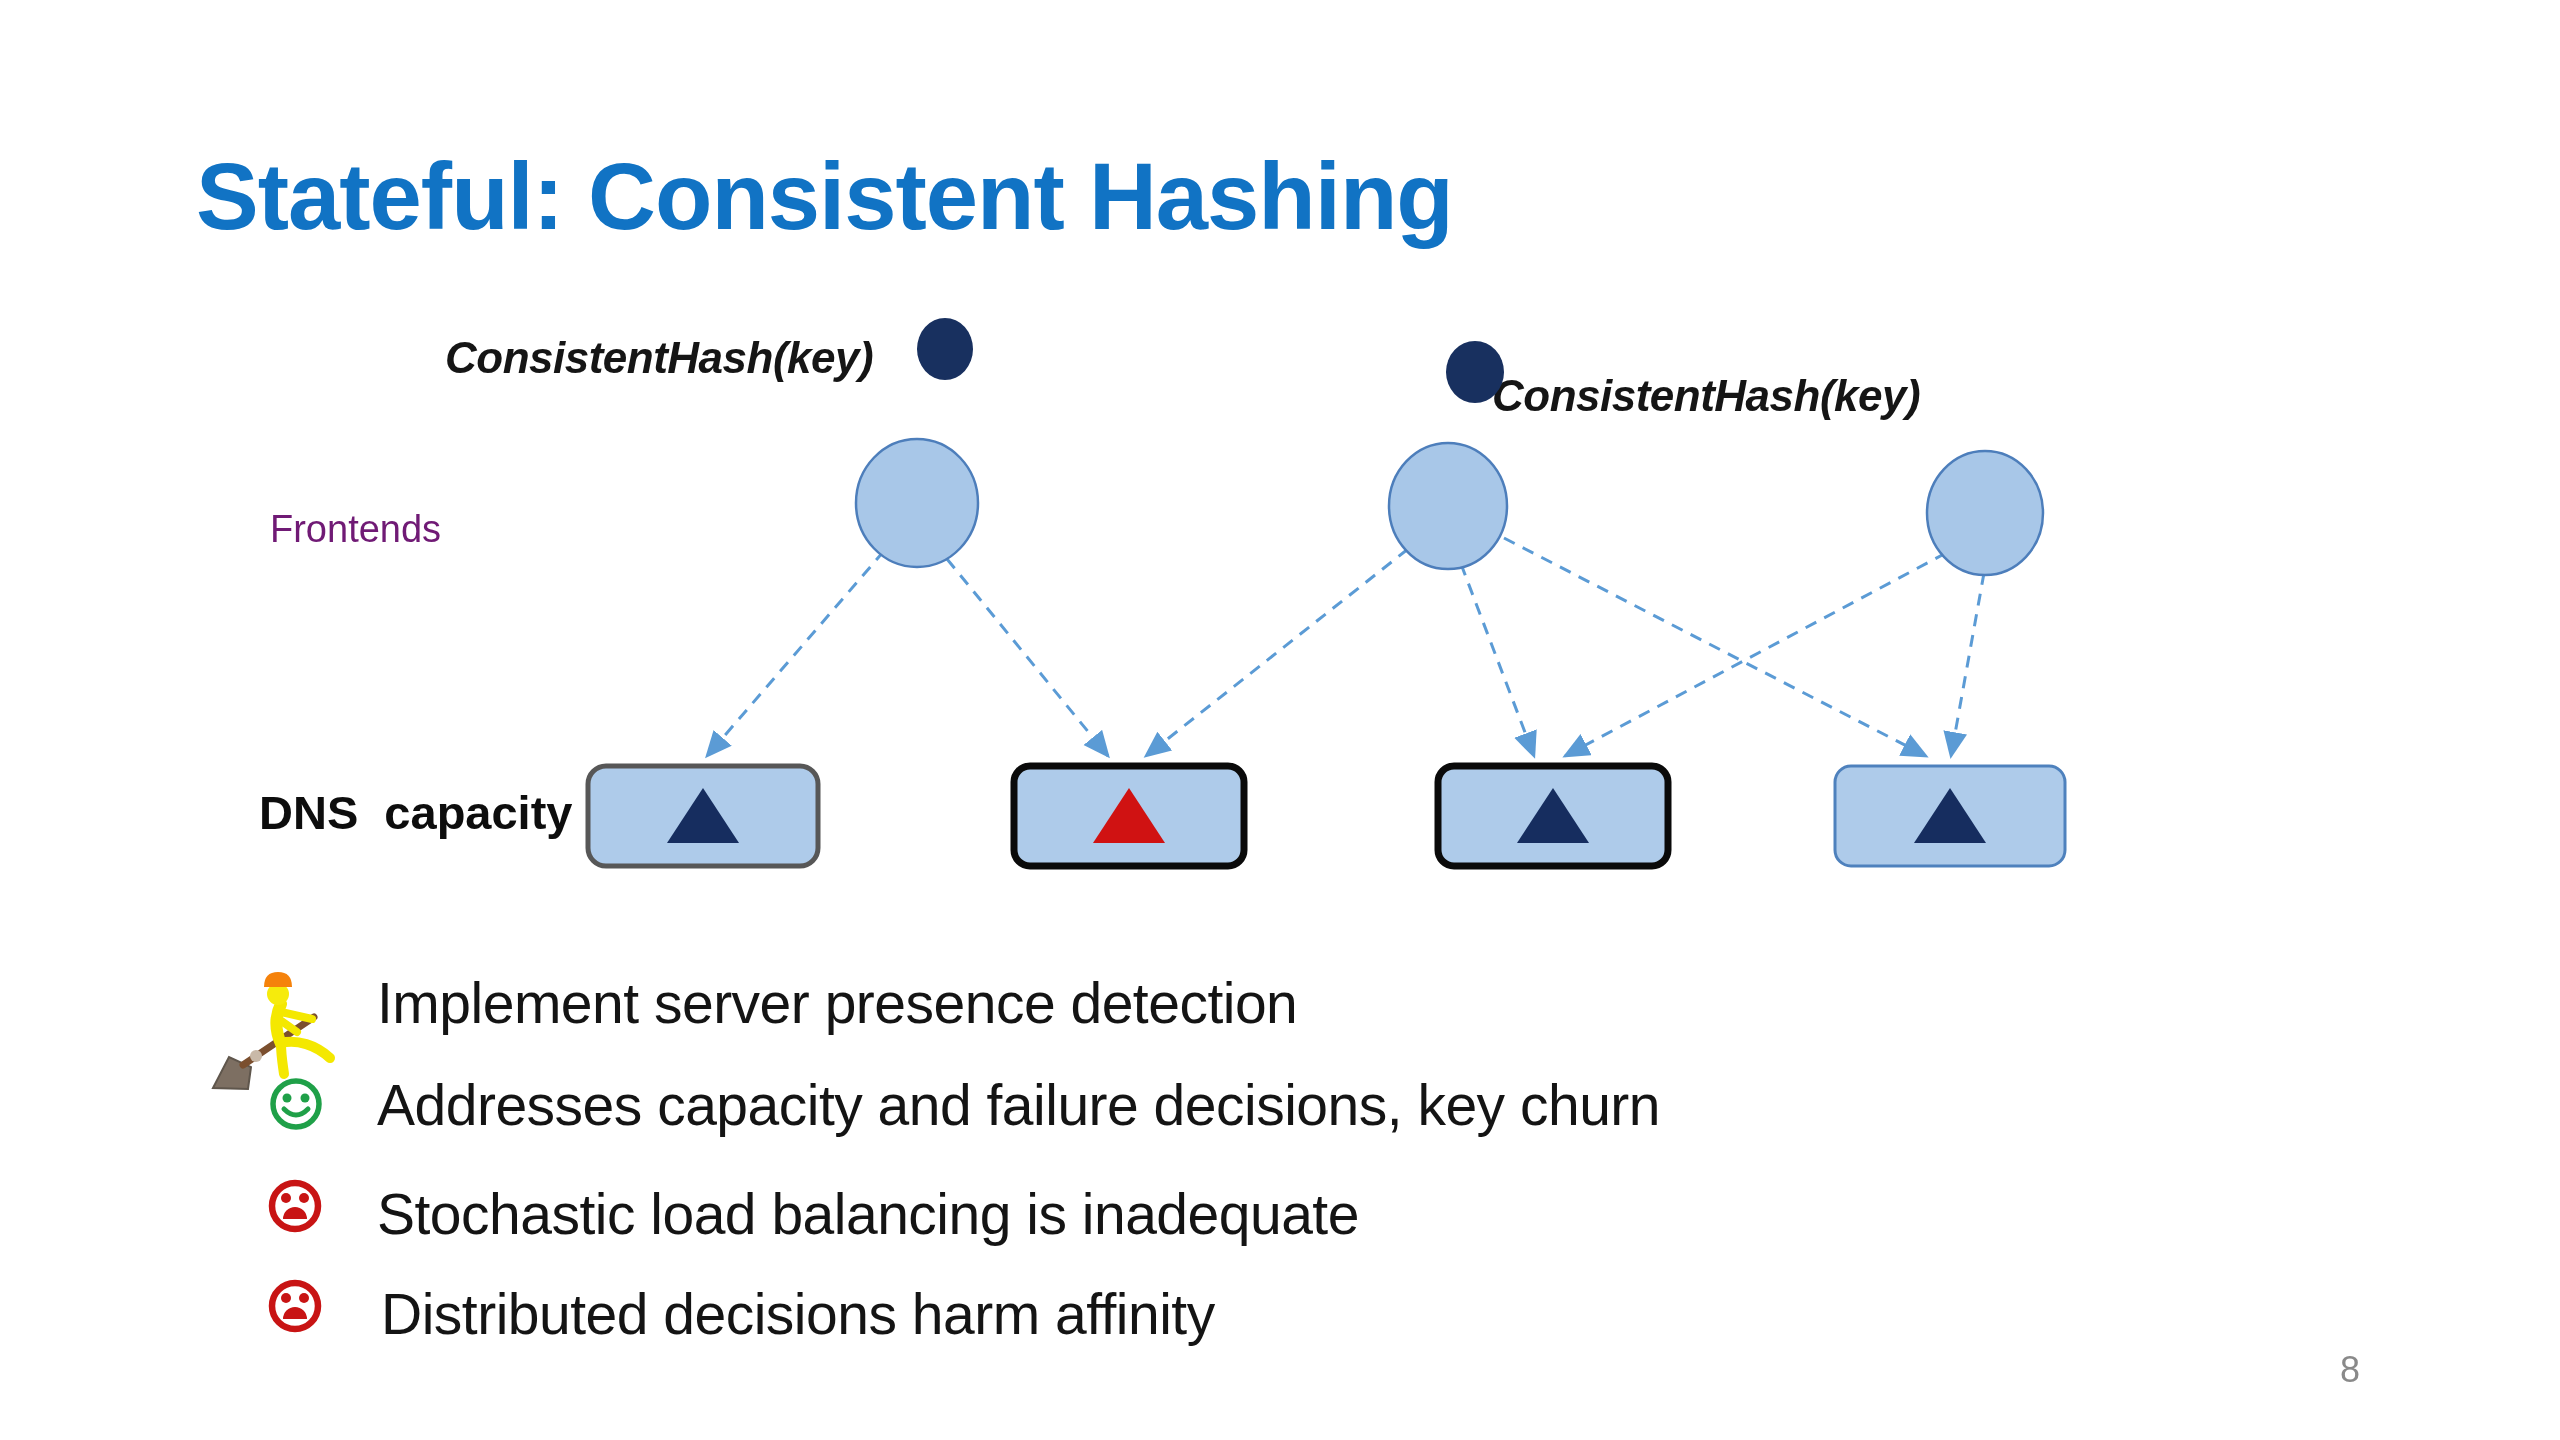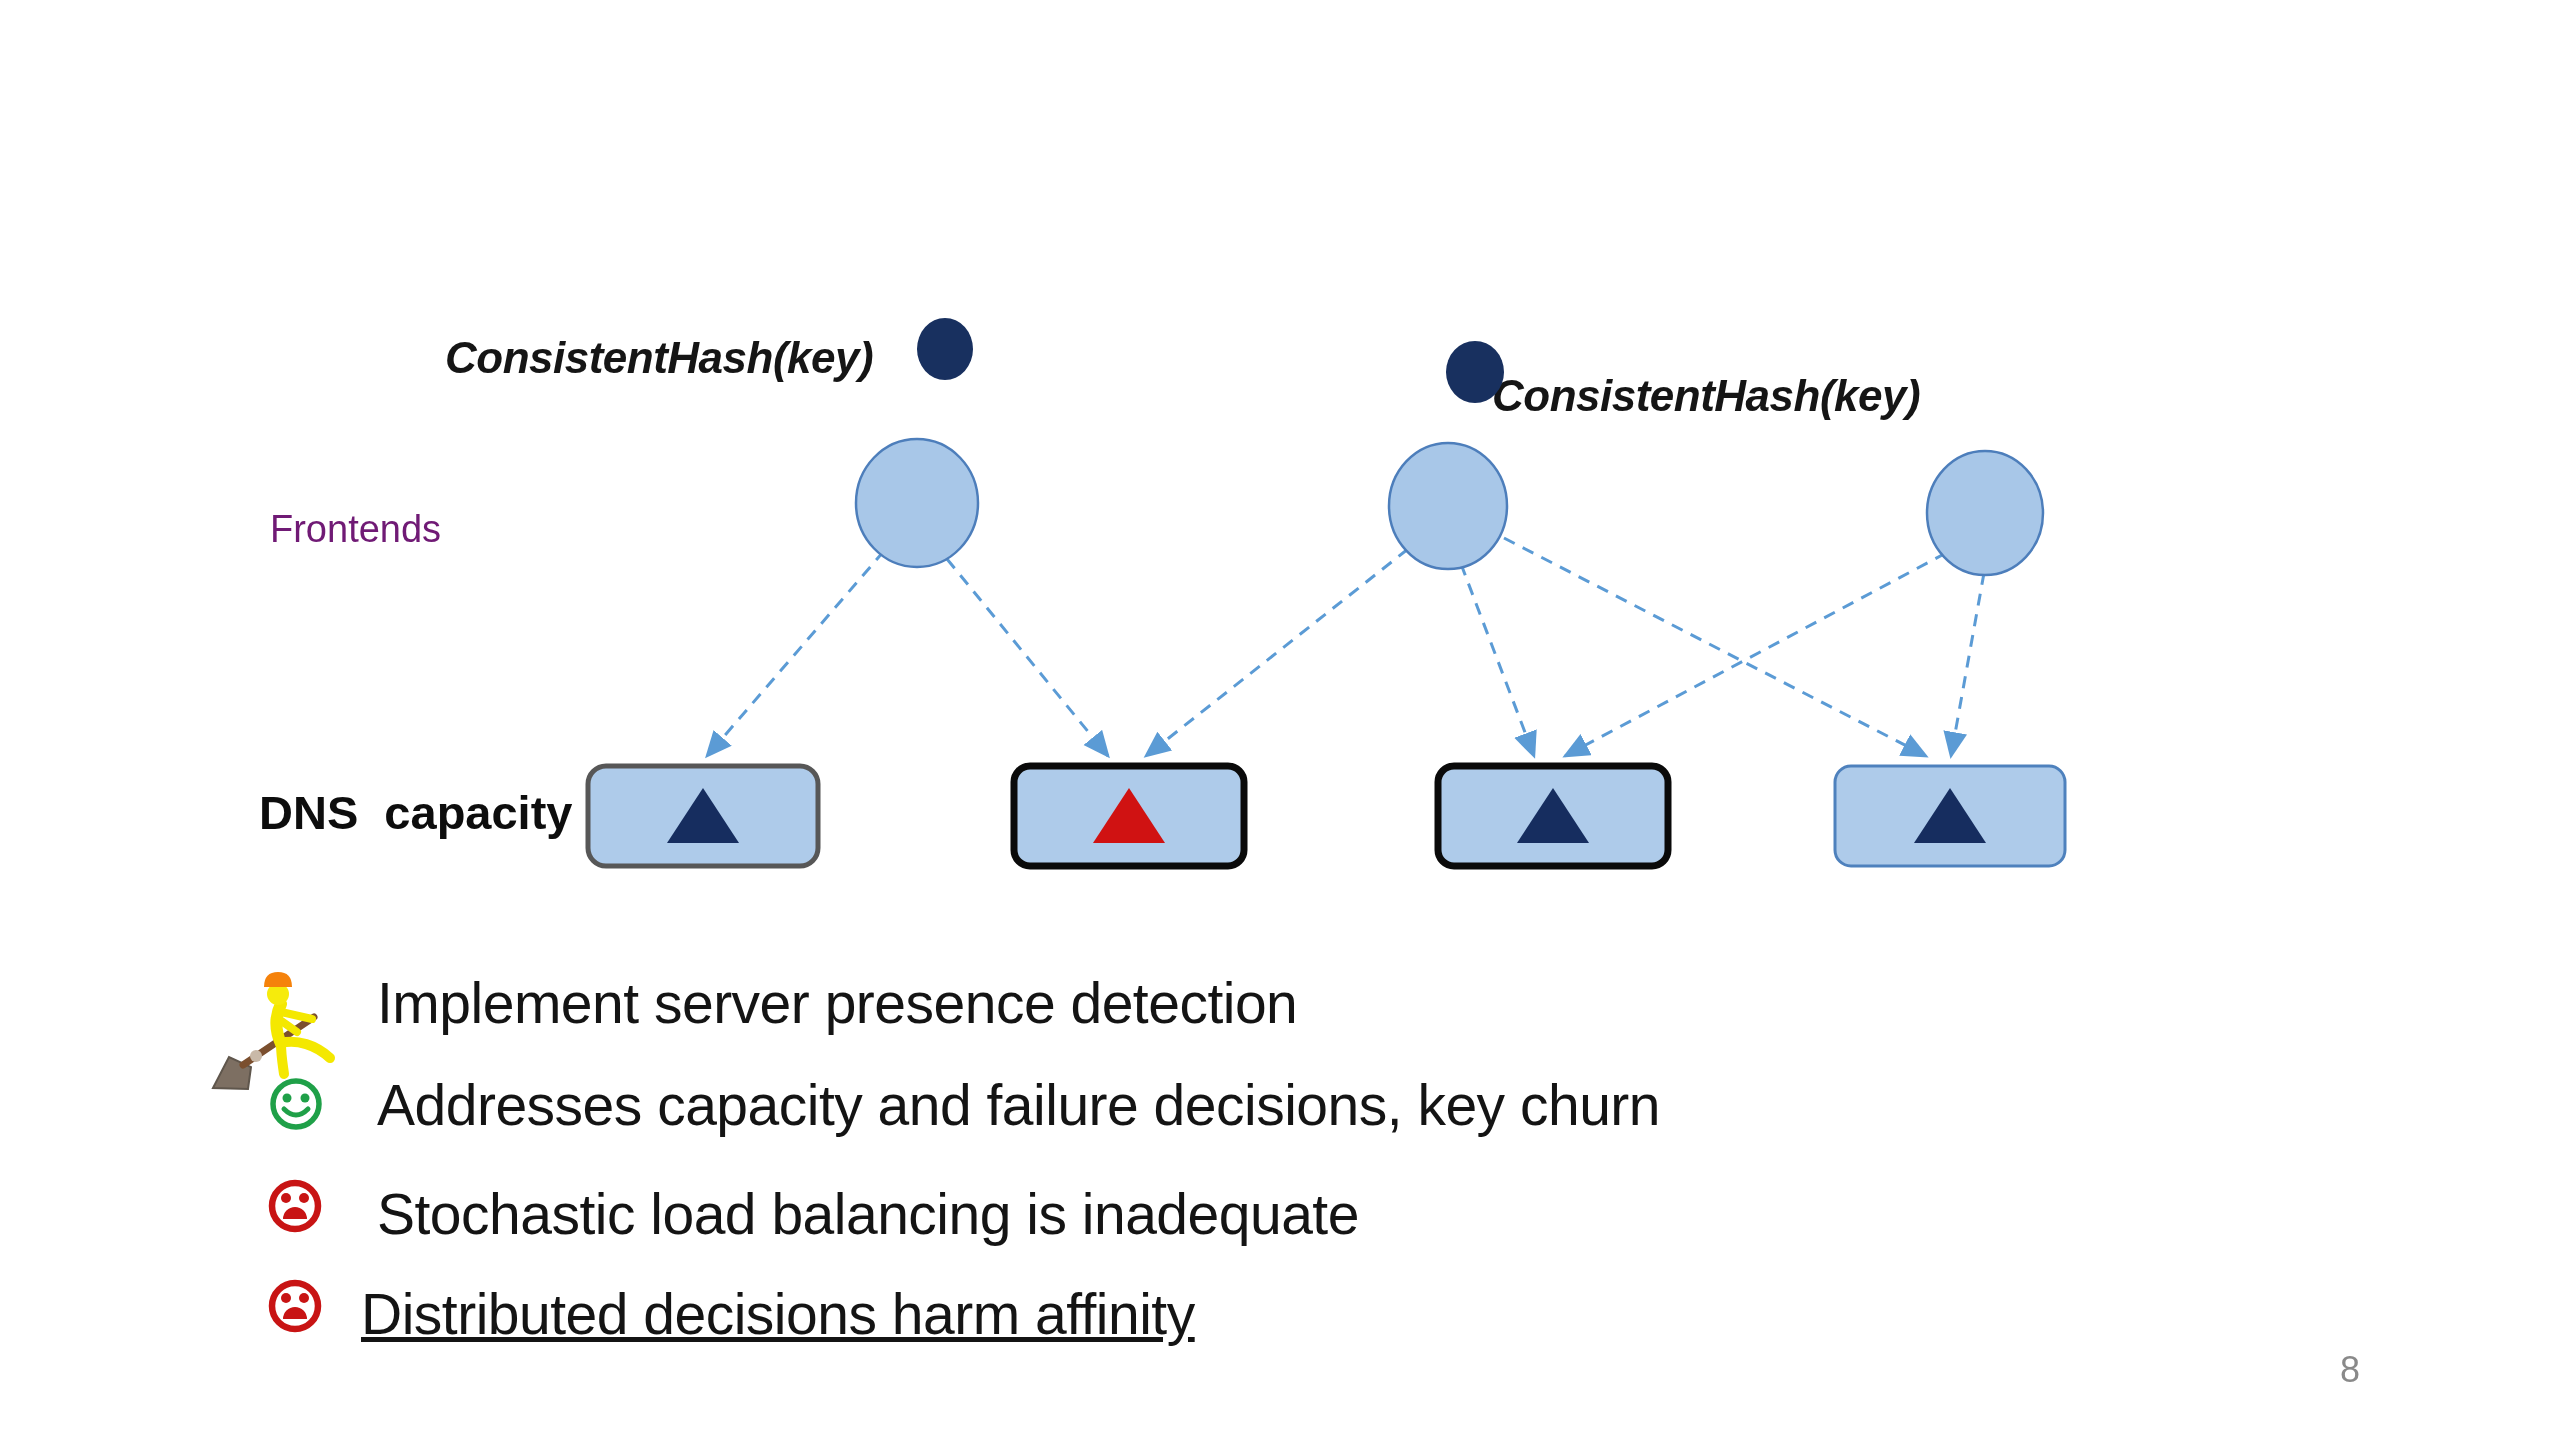--- a/index.html
+++ b/index.html
@@ -18,32 +18,33 @@
   }
   .hash-left{left:445px;top:336px;}
   .hash-right{left:1492px;top:374px;}
   .frontends-label{left:270px;top:510px;font-size:38px;line-height:1;color:#701a75;}
   .dns-label{left:259px;top:789px;font-size:47px;font-weight:700;line-height:1;color:#0d0d0d;white-space:pre;}
   .diagram-svg{left:0;top:0;}
   .bullet-text{font-size:57px;line-height:1;letter-spacing:-0.5px;color:#141414;white-space:pre;margin-left:21px;}
   .bt-1{left:356px;top:975px;}
   .bt-2{left:356px;top:1077px;}
   .bt-3{left:356px;top:1186px;}
-  .bt-4{left:340px;top:1286px;text-decoration:underline;}
+  .bt-4{left:360px;top:1286px;}
   .icon-worker{left:211px;top:970px;}
   .icon-smiley{left:269px;top:1077px;}
   .icon-sad1{left:268px;top:1179px;}
   .icon-sad2{left:268px;top:1279px;}
   .page-number{left:2340px;top:1352px;font-size:36px;color:#898989;line-height:1;}
 </style>
 </head>
 <body>
 
 <div class="slide">
 
+  <div class="abs slide-title">Stateful: Consistent Hashing</div>
 
   <div class="abs hash-label hash-left">ConsistentHash(key)</div>
   <div class="abs hash-label hash-right">ConsistentHash(key)</div>
   <div class="abs frontends-label">Frontends</div>
   <div class="abs dns-label">DNS  capacity</div>
 
   <svg class="abs diagram-svg" width="2560" height="1440" viewBox="0 0 2560 1440">
     <defs>
       <marker id="arr" markerWidth="12" markerHeight="10" refX="8" refY="4" orient="auto">
         <path d="M0,0 L9,4 L0,8 Z" fill="#5B9BD5"></path>

